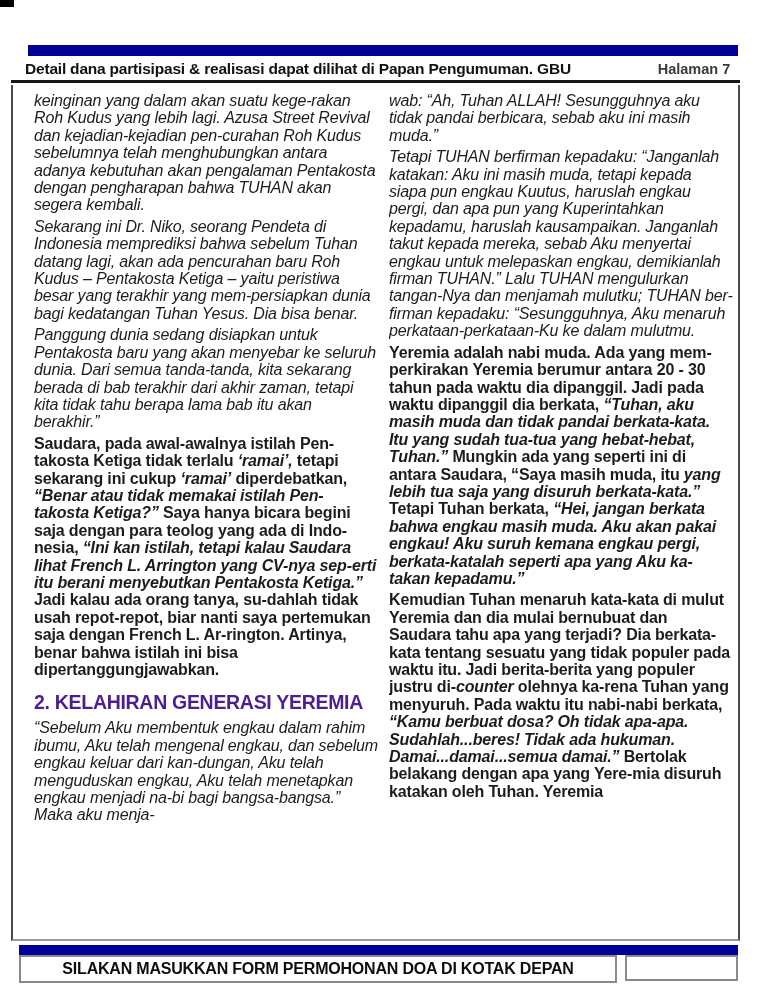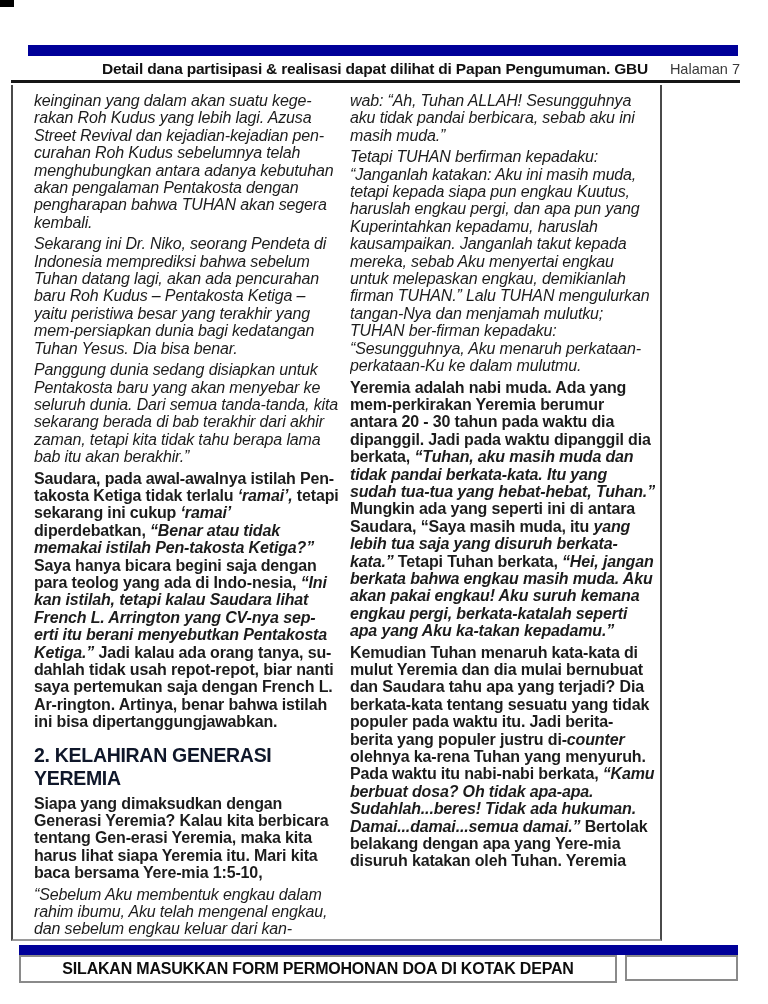--- a/index.html
+++ b/index.html
@@ -9,37 +9,37 @@
     font-family:"Liberation Sans", sans-serif; color:#1c1c1c;
   }
   .corner-mark { position:absolute; left:0; top:0; width:14px; height:7px; background:#000; }
   .topbar { position:absolute; left:28px; top:45px; width:710px; height:11px; background:var(--accent,#000099); }
   .header-row {
     position:absolute; left:11px; top:57px; width:729px; height:26px;
     display:flex; align-items:center; box-sizing:border-box;
     border-bottom:3px solid #161616;
   }
   .header-title {
-    flex:1; text-align:right; font-weight:bold; font-size:15.5px;
+    flex:1; text-align:left; font-weight:bold; font-size:15.5px;
     letter-spacing:-0.2px; white-space:nowrap; padding-left:14px; color:#111;
   }
-  .page-number { width:92px; font-size:14.5px; font-weight:400; color:#3a3a3a; text-align:right; }
+  .page-number { width:92px; font-size:14.5px; font-weight:700; color:#3a3a3a; text-align:center; }
   .content {
-    position:absolute; left:11px; top:85px; width:651px; height:856px;
+    position:absolute; left:11px; top:85px; width:729px; height:856px;
     box-sizing:border-box; overflow:hidden;
     border-left:2px solid #4a4a4a; border-right:2px solid #4a4a4a; border-bottom:2px solid #9a9a9a;
     display:flex; gap:11px; padding:7px 5px 0 21px;
   }
   .col { flex:1; overflow:hidden; min-width:0; }
   .col p { margin:0 0 4px 0; font-size:16px; line-height:17.4px; letter-spacing:-0.15px; }
   .run-r { font-style:normal; font-weight:700; }
   .run-i { font-style:italic; font-weight:400; }
   .run-b { font-style:normal; font-weight:bold; }
   .run-bi { font-style:italic; font-weight:bold; }
-  .heading { font-weight:bold; font-size:19.5px; letter-spacing:-0.3px; margin:13px 0 5px 0; color:#0f172a; }
+  .heading { font-weight:bold; font-size:19.5px; letter-spacing:-0.3px; margin:13px 0 5px 0; color:#4c1d95; }
   .footer-blue { position:absolute; left:19px; top:945px; width:719px; height:10px; background:var(--accent,#000099); }
   .footer-note-box {
     position:absolute; left:19px; top:955px; width:598px; height:28px;
     box-sizing:border-box; border:2px solid #8a8a8a;
     display:flex; align-items:center; justify-content:center;
     font-weight:bold; font-size:16px; letter-spacing:-0.2px; color:#0d0d0d; white-space:nowrap;
   }
   .footer-empty-box {
     position:absolute; left:625px; top:955px; width:113px; height:26px;
     box-sizing:border-box; border:2px solid #8a8a8a; background:#fff;
@@ -57,21 +57,20 @@
     <div class="page-number">Halaman 7</div>
   </div>
 
   <div class="content">
     <div class="col" id="col-left">
         <p><span class="run-i">keinginan yang dalam akan suatu kege-rakan Roh Kudus yang lebih lagi. Azusa Street Revival dan kejadian-kejadian pen-curahan Roh Kudus sebelumnya telah menghubungkan antara adanya kebutuhan akan pengalaman Pentakosta dengan pengharapan bahwa TUHAN akan segera kembali.</span></p>
         <p><span class="run-i">Sekarang ini Dr. Niko, seorang Pendeta di Indonesia memprediksi bahwa sebelum Tuhan datang lagi, akan ada pencurahan baru Roh Kudus – Pentakosta Ketiga – yaitu peristiwa besar yang terakhir yang mem-persiapkan dunia bagi kedatangan Tuhan Yesus. Dia bisa benar.</span></p>
         <p><span class="run-i">Panggung dunia sedang disiapkan untuk Pentakosta baru yang akan menyebar ke seluruh dunia. Dari semua tanda-tanda, kita sekarang berada di bab terakhir dari akhir zaman, tetapi kita tidak tahu berapa lama bab itu akan berakhir.”</span></p>
         <p><span class="run-r">Saudara, pada awal-awalnya istilah Pen-takosta Ketiga tidak terlalu </span><span class="run-bi">‘ramai’,</span><span class="run-r"> tetapi sekarang ini cukup </span><span class="run-bi">‘ramai’</span><span class="run-r"> diperdebatkan, </span><span class="run-bi">“Benar atau tidak memakai istilah Pen-takosta Ketiga?”</span><span class="run-r"> Saya hanya bicara begini saja dengan para teolog yang ada di Indo-nesia, </span><span class="run-bi">“Ini kan istilah, tetapi kalau Saudara lihat French L. Arrington yang CV-nya sep-erti itu berani menyebutkan Pentakosta Ketiga.”</span><span class="run-r"> Jadi kalau ada orang tanya, su-dahlah tidak usah repot-repot, biar nanti saya pertemukan saja dengan French L. Ar-rington. Artinya, benar bahwa istilah ini bisa dipertanggungjawabkan.</span></p>
         <div class="heading">2. KELAHIRAN GENERASI YEREMIA</div>
-        <p><span class="run-r">Siapa yang dimaksudkan dengan Generasi Yeremia? Kalau kita berbicara tentang Gen-erasi Yeremia, maka kita harus lihat siapa Yeremia itu. Mari kita baca bersama </span><span class="run-b">Yere-mia 1:5-10</span><span class="run-r">,</span></p>
         <p><span class="run-i">“Sebelum Aku membentuk engkau dalam rahim ibumu, Aku telah mengenal engkau, dan sebelum engkau keluar dari kan-dungan, Aku telah menguduskan engkau, Aku telah menetapkan engkau menjadi na-bi bagi bangsa-bangsa.”  Maka aku menja-</span></p>
       </div>
     <div class="col" id="col-right">
         <p><span class="run-i">wab: “Ah, Tuhan ALLAH! Sesungguhnya aku tidak pandai berbicara, sebab aku ini masih muda.”</span></p>
         <p><span class="run-i">Tetapi TUHAN berfirman kepadaku: “Janganlah katakan: Aku ini masih muda, tetapi kepada siapa pun engkau Kuutus, haruslah engkau pergi, dan apa pun yang Kuperintahkan kepadamu, haruslah kausampaikan. Janganlah takut kepada mereka, sebab Aku menyertai engkau untuk melepaskan engkau, demikianlah firman TUHAN.” Lalu TUHAN mengulurkan tangan-Nya dan menjamah mulutku; TUHAN ber-firman kepadaku: “Sesungguhnya, Aku menaruh perkataan-perkataan-Ku ke dalam mulutmu.</span></p>
         <p><span class="run-r">Yeremia adalah nabi muda. Ada yang mem-perkirakan Yeremia berumur antara 20 - 30 tahun pada waktu dia dipanggil. Jadi pada waktu dipanggil dia berkata, </span><span class="run-bi">“Tuhan, aku masih muda dan tidak pandai berkata-kata. Itu yang sudah tua-tua yang hebat-hebat, Tuhan.”</span><span class="run-r"> Mungkin ada yang seperti ini di antara Saudara, “Saya masih muda, itu </span><span class="run-bi">yang lebih tua saja yang disuruh berkata-kata.”</span><span class="run-r"> Tetapi Tuhan berkata, </span><span class="run-bi">“Hei, jangan berkata bahwa engkau masih muda. Aku akan pakai engkau! Aku suruh kemana engkau pergi, berkata-katalah seperti apa yang Aku ka-takan kepadamu.”</span></p>
         <p><span class="run-r">Kemudian Tuhan menaruh kata-kata di mulut Yeremia dan dia mulai bernubuat dan Saudara tahu apa yang terjadi? Dia berkata-kata tentang sesuatu yang tidak populer pada waktu itu. Jadi berita-berita yang populer justru di-</span><span class="run-bi">counter</span><span class="run-r"> olehnya ka-rena Tuhan yang menyuruh. Pada waktu itu nabi-nabi berkata, </span><span class="run-bi">“Kamu berbuat dosa? Oh tidak apa-apa. Sudahlah...beres! Tidak ada hukuman. Damai...damai...semua damai.”</span><span class="run-r"> Bertolak belakang dengan apa yang Yere-mia disuruh katakan oleh Tuhan. Yeremia</span></p>
       </div>
   </div>
 

